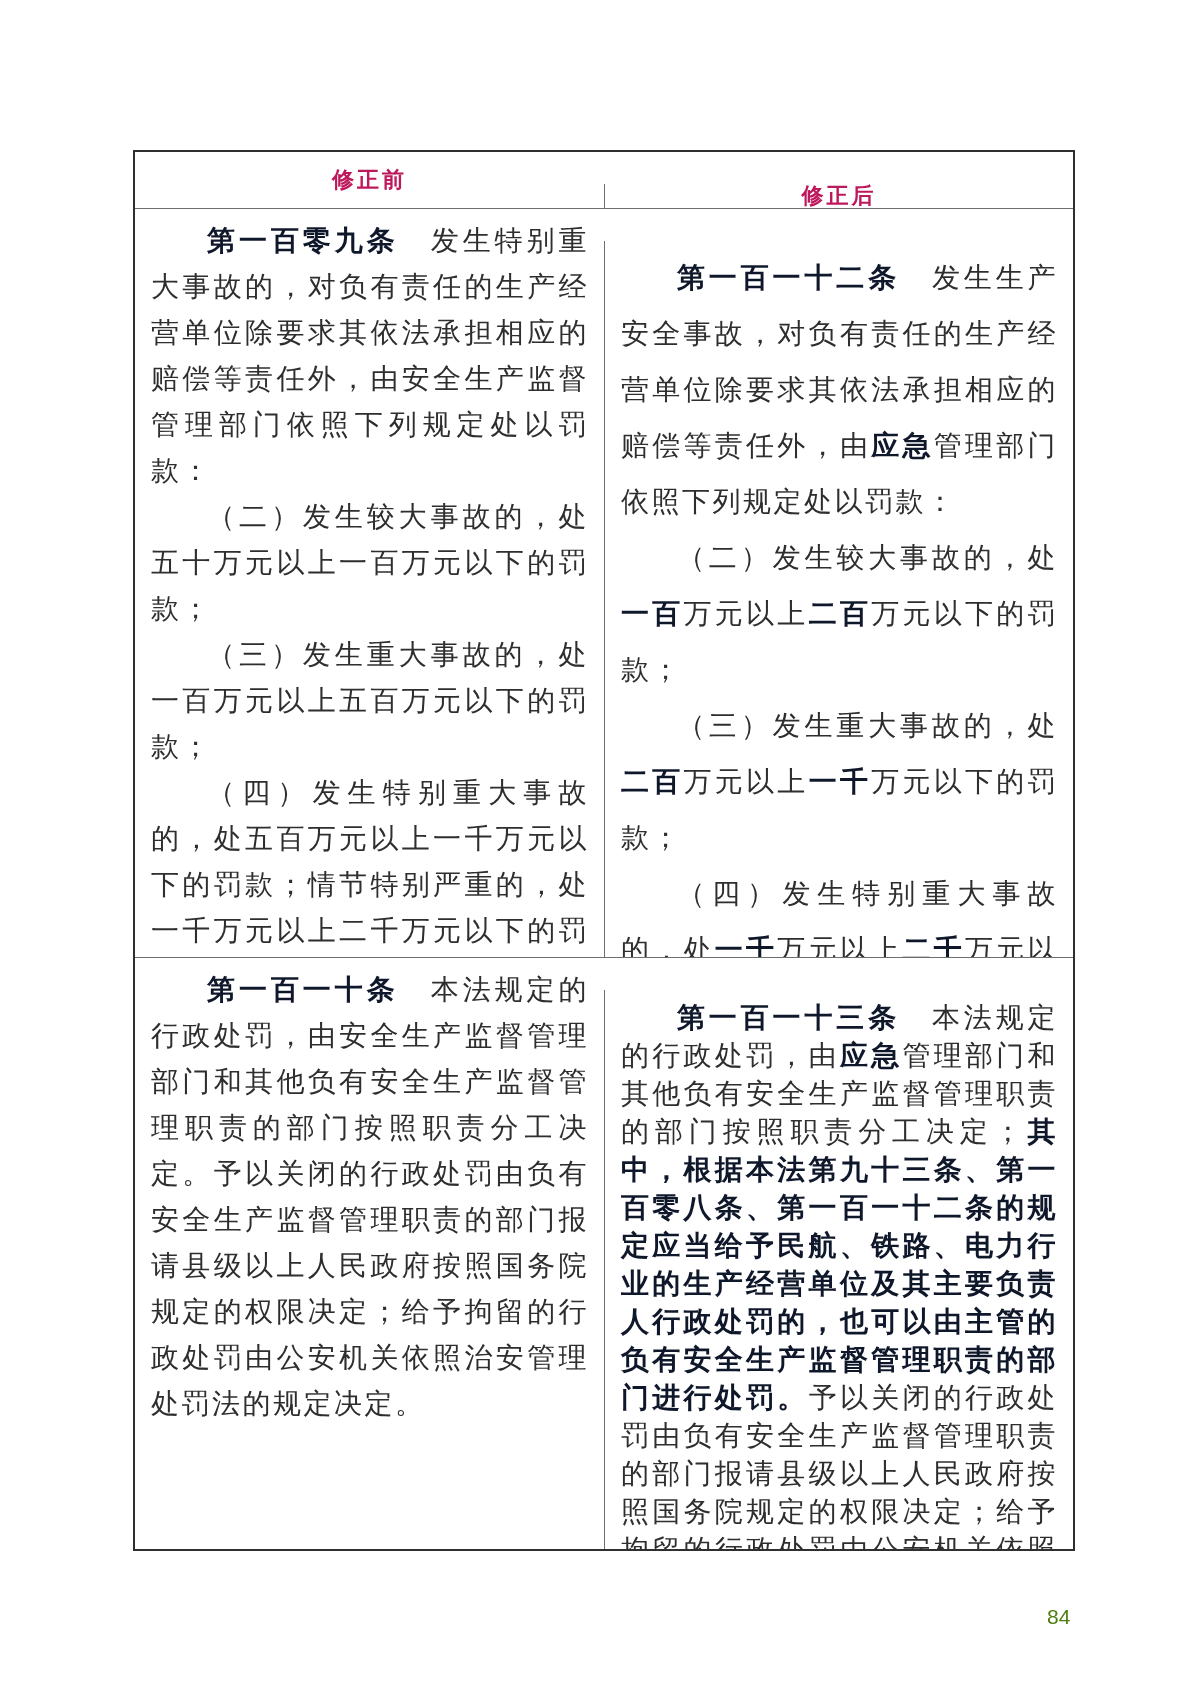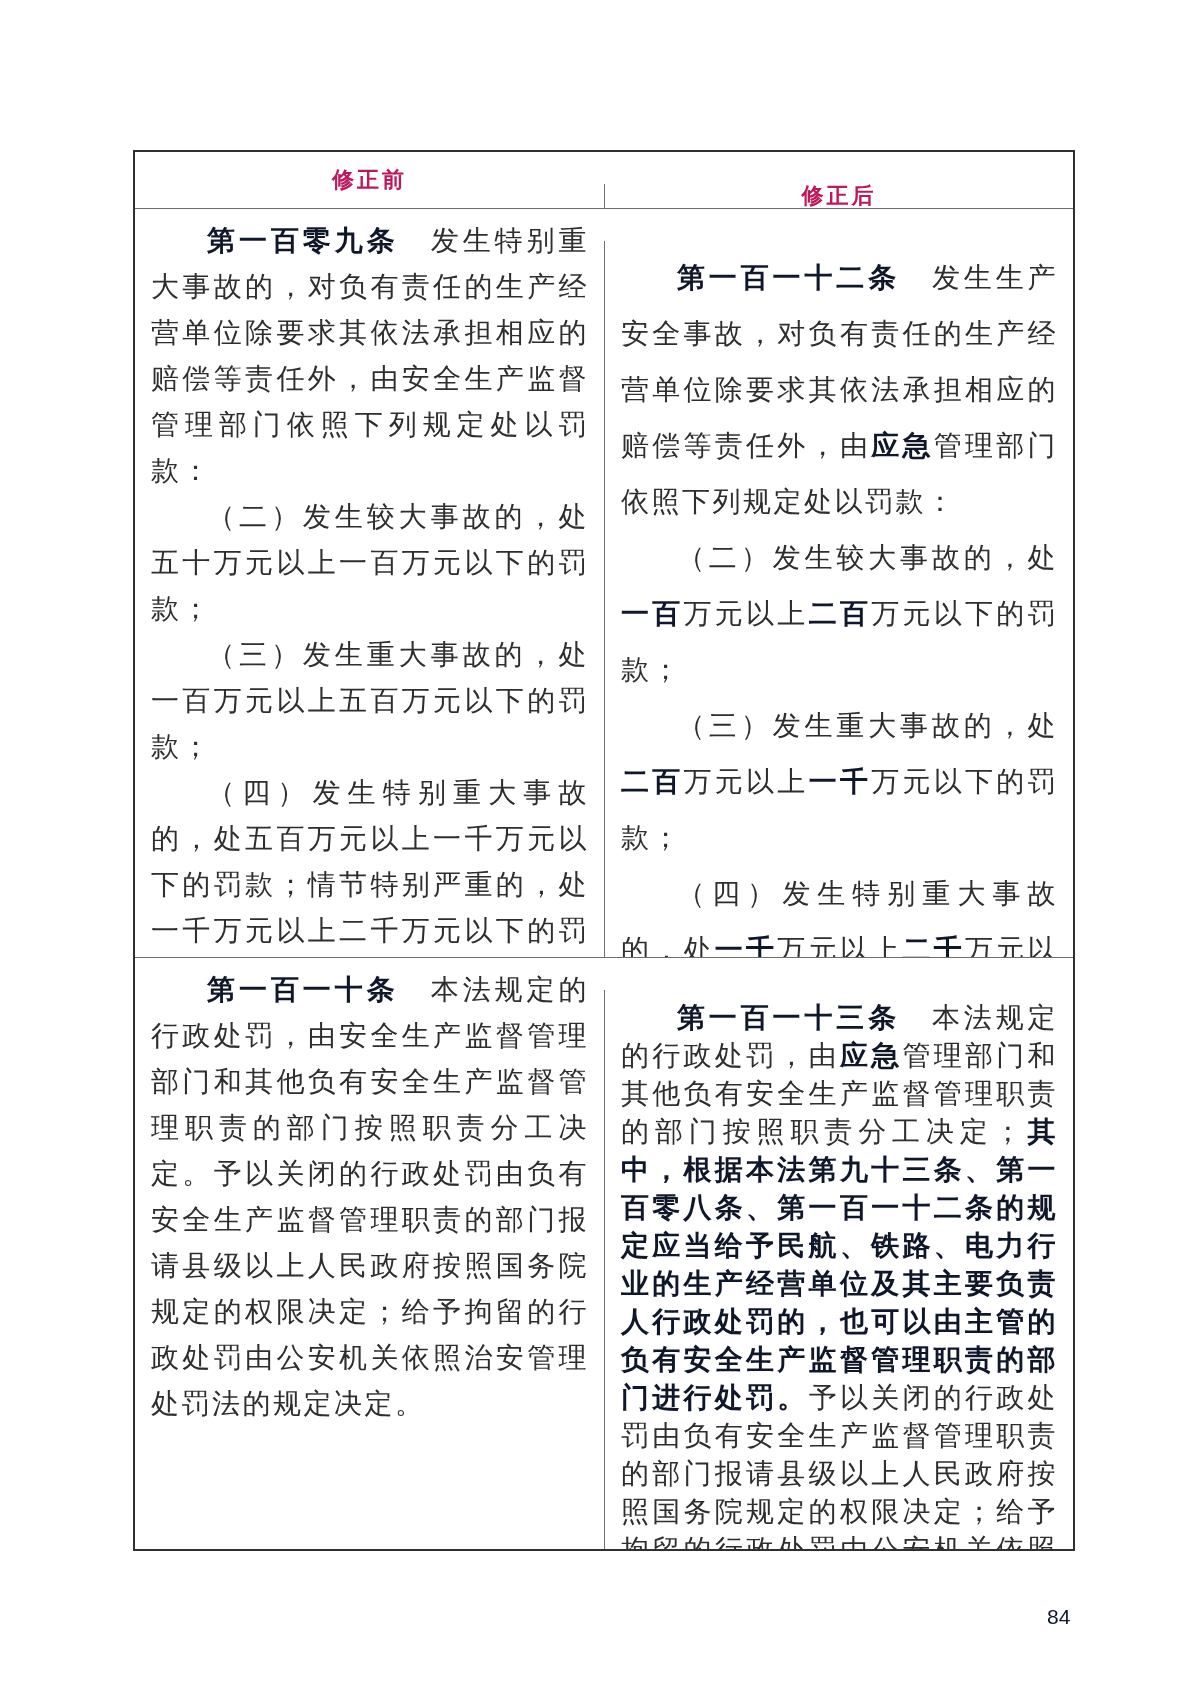--- a/index.html
+++ b/index.html
@@ -55,21 +55,21 @@
     font-weight: 700;
     font-family: "Liberation Sans", "DejaVu Sans", sans-serif;
     color: #0f172a;
   }
   .page-number {
     position: absolute;
     left: 1047px;
     top: 1605px;
     font-family: "Liberation Sans", "DejaVu Sans", sans-serif;
     font-size: 21px;
-    color: #0f172a;
+    color: #4d7c0f;
   }
 </style>
 </head>
 <body>
 
 <div class="page">
   <div class="cmp-table">
     <div class="cell row-head hcell col-left">修正前</div>
     <div class="cell row-head hcell col-right">修正后</div>
 

